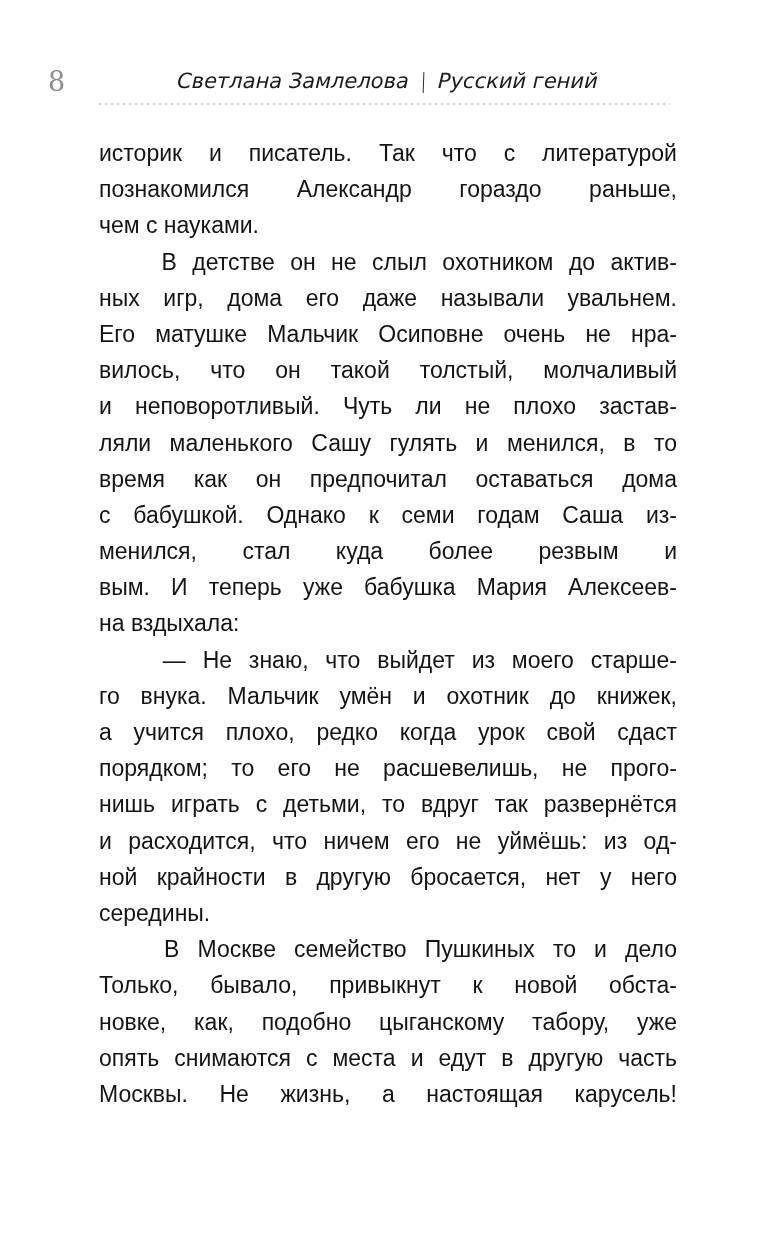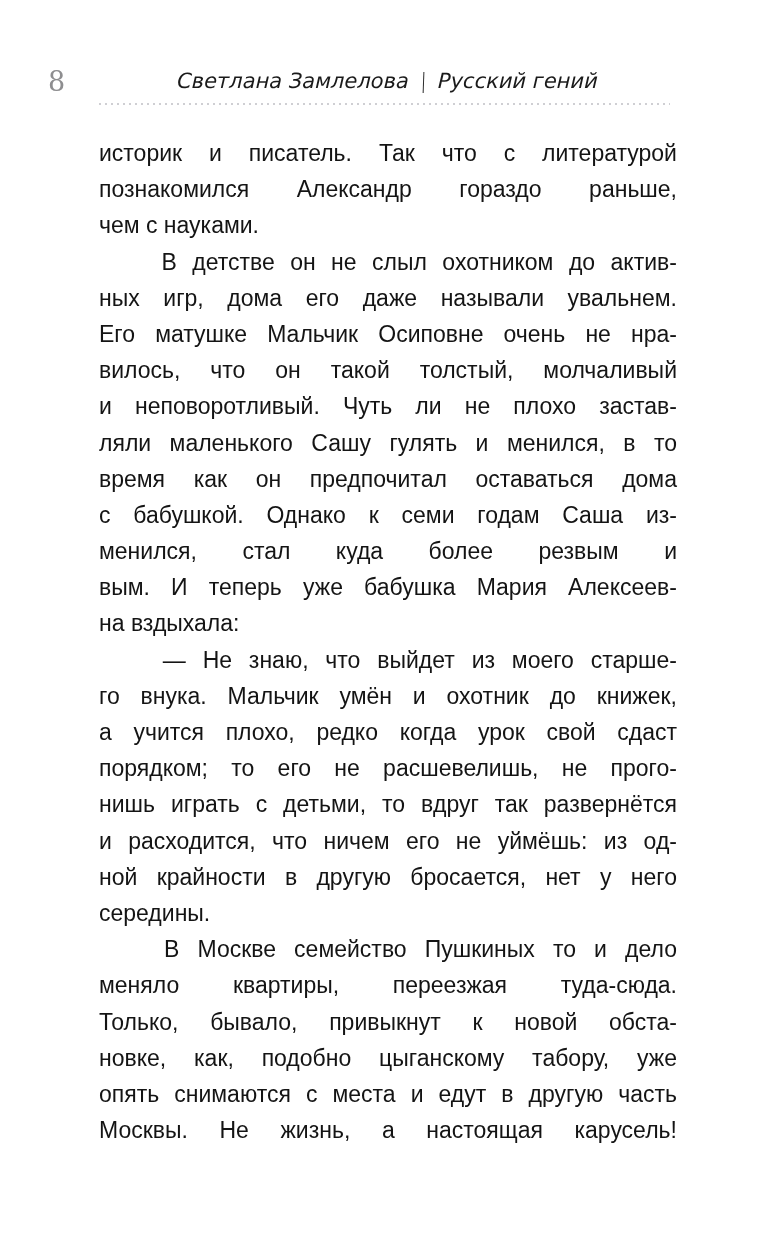--- a/index.html
+++ b/index.html
@@ -164,21 +164,20 @@
         <div class="ln just"><span class="w">го</span><span class="w">внука.</span><span class="w">Мальчик</span><span class="w">умён</span><span class="w">и</span><span class="w">охотник</span><span class="w">до</span><span class="w">книжек,</span></div>
         <div class="ln just"><span class="w">а</span><span class="w">учится</span><span class="w">плохо,</span><span class="w">редко</span><span class="w">когда</span><span class="w">урок</span><span class="w">свой</span><span class="w">сдаст</span></div>
         <div class="ln just"><span class="w">порядком;</span><span class="w">то</span><span class="w">его</span><span class="w">не</span><span class="w">расшевелишь,</span><span class="w">не</span><span class="w">прого-</span></div>
         <div class="ln just"><span class="w">нишь</span><span class="w">играть</span><span class="w">с</span><span class="w">детьми,</span><span class="w">то</span><span class="w">вдруг</span><span class="w">так</span><span class="w">развернётся</span></div>
         <div class="ln just"><span class="w">и</span><span class="w">расходится,</span><span class="w">что</span><span class="w">ничем</span><span class="w">его</span><span class="w">не</span><span class="w">уймёшь:</span><span class="w">из</span><span class="w">од-</span></div>
         <div class="ln just"><span class="w">ной</span><span class="w">крайности</span><span class="w">в</span><span class="w">другую</span><span class="w">бросается,</span><span class="w">нет</span><span class="w">у</span><span class="w">него</span></div>
         <div class="ln flush"><span class="w">середины.</span></div>
       </div>
       <div class="para">
         <div class="ln just"><span class="indent"></span><span class="w">В</span><span class="w">Москве</span><span class="w">семейство</span><span class="w">Пушкиных</span><span class="w">то</span><span class="w">и</span><span class="w">дело</span></div>
-        <div class="ln just"><span class="w">меняло</span><span class="w">квартиры,</span><span class="w">переезжая</span><span class="w">туда-сюда.</span></div>
         <div class="ln just"><span class="w">Только,</span><span class="w">бывало,</span><span class="w">привыкнут</span><span class="w">к</span><span class="w">новой</span><span class="w">обста-</span></div>
         <div class="ln just"><span class="w">новке,</span><span class="w">как,</span><span class="w">подобно</span><span class="w">цыганскому</span><span class="w">табору,</span><span class="w">уже</span></div>
         <div class="ln just"><span class="w">опять</span><span class="w">снимаются</span><span class="w">с</span><span class="w">места</span><span class="w">и</span><span class="w">едут</span><span class="w">в</span><span class="w">другую</span><span class="w">часть</span></div>
         <div class="ln just"><span class="w">Москвы.</span><span class="w">Не</span><span class="w">жизнь,</span><span class="w">а</span><span class="w">настоящая</span><span class="w">карусель!</span></div>
       </div>
     </div>
 
 </div>
 
 </body></html>

